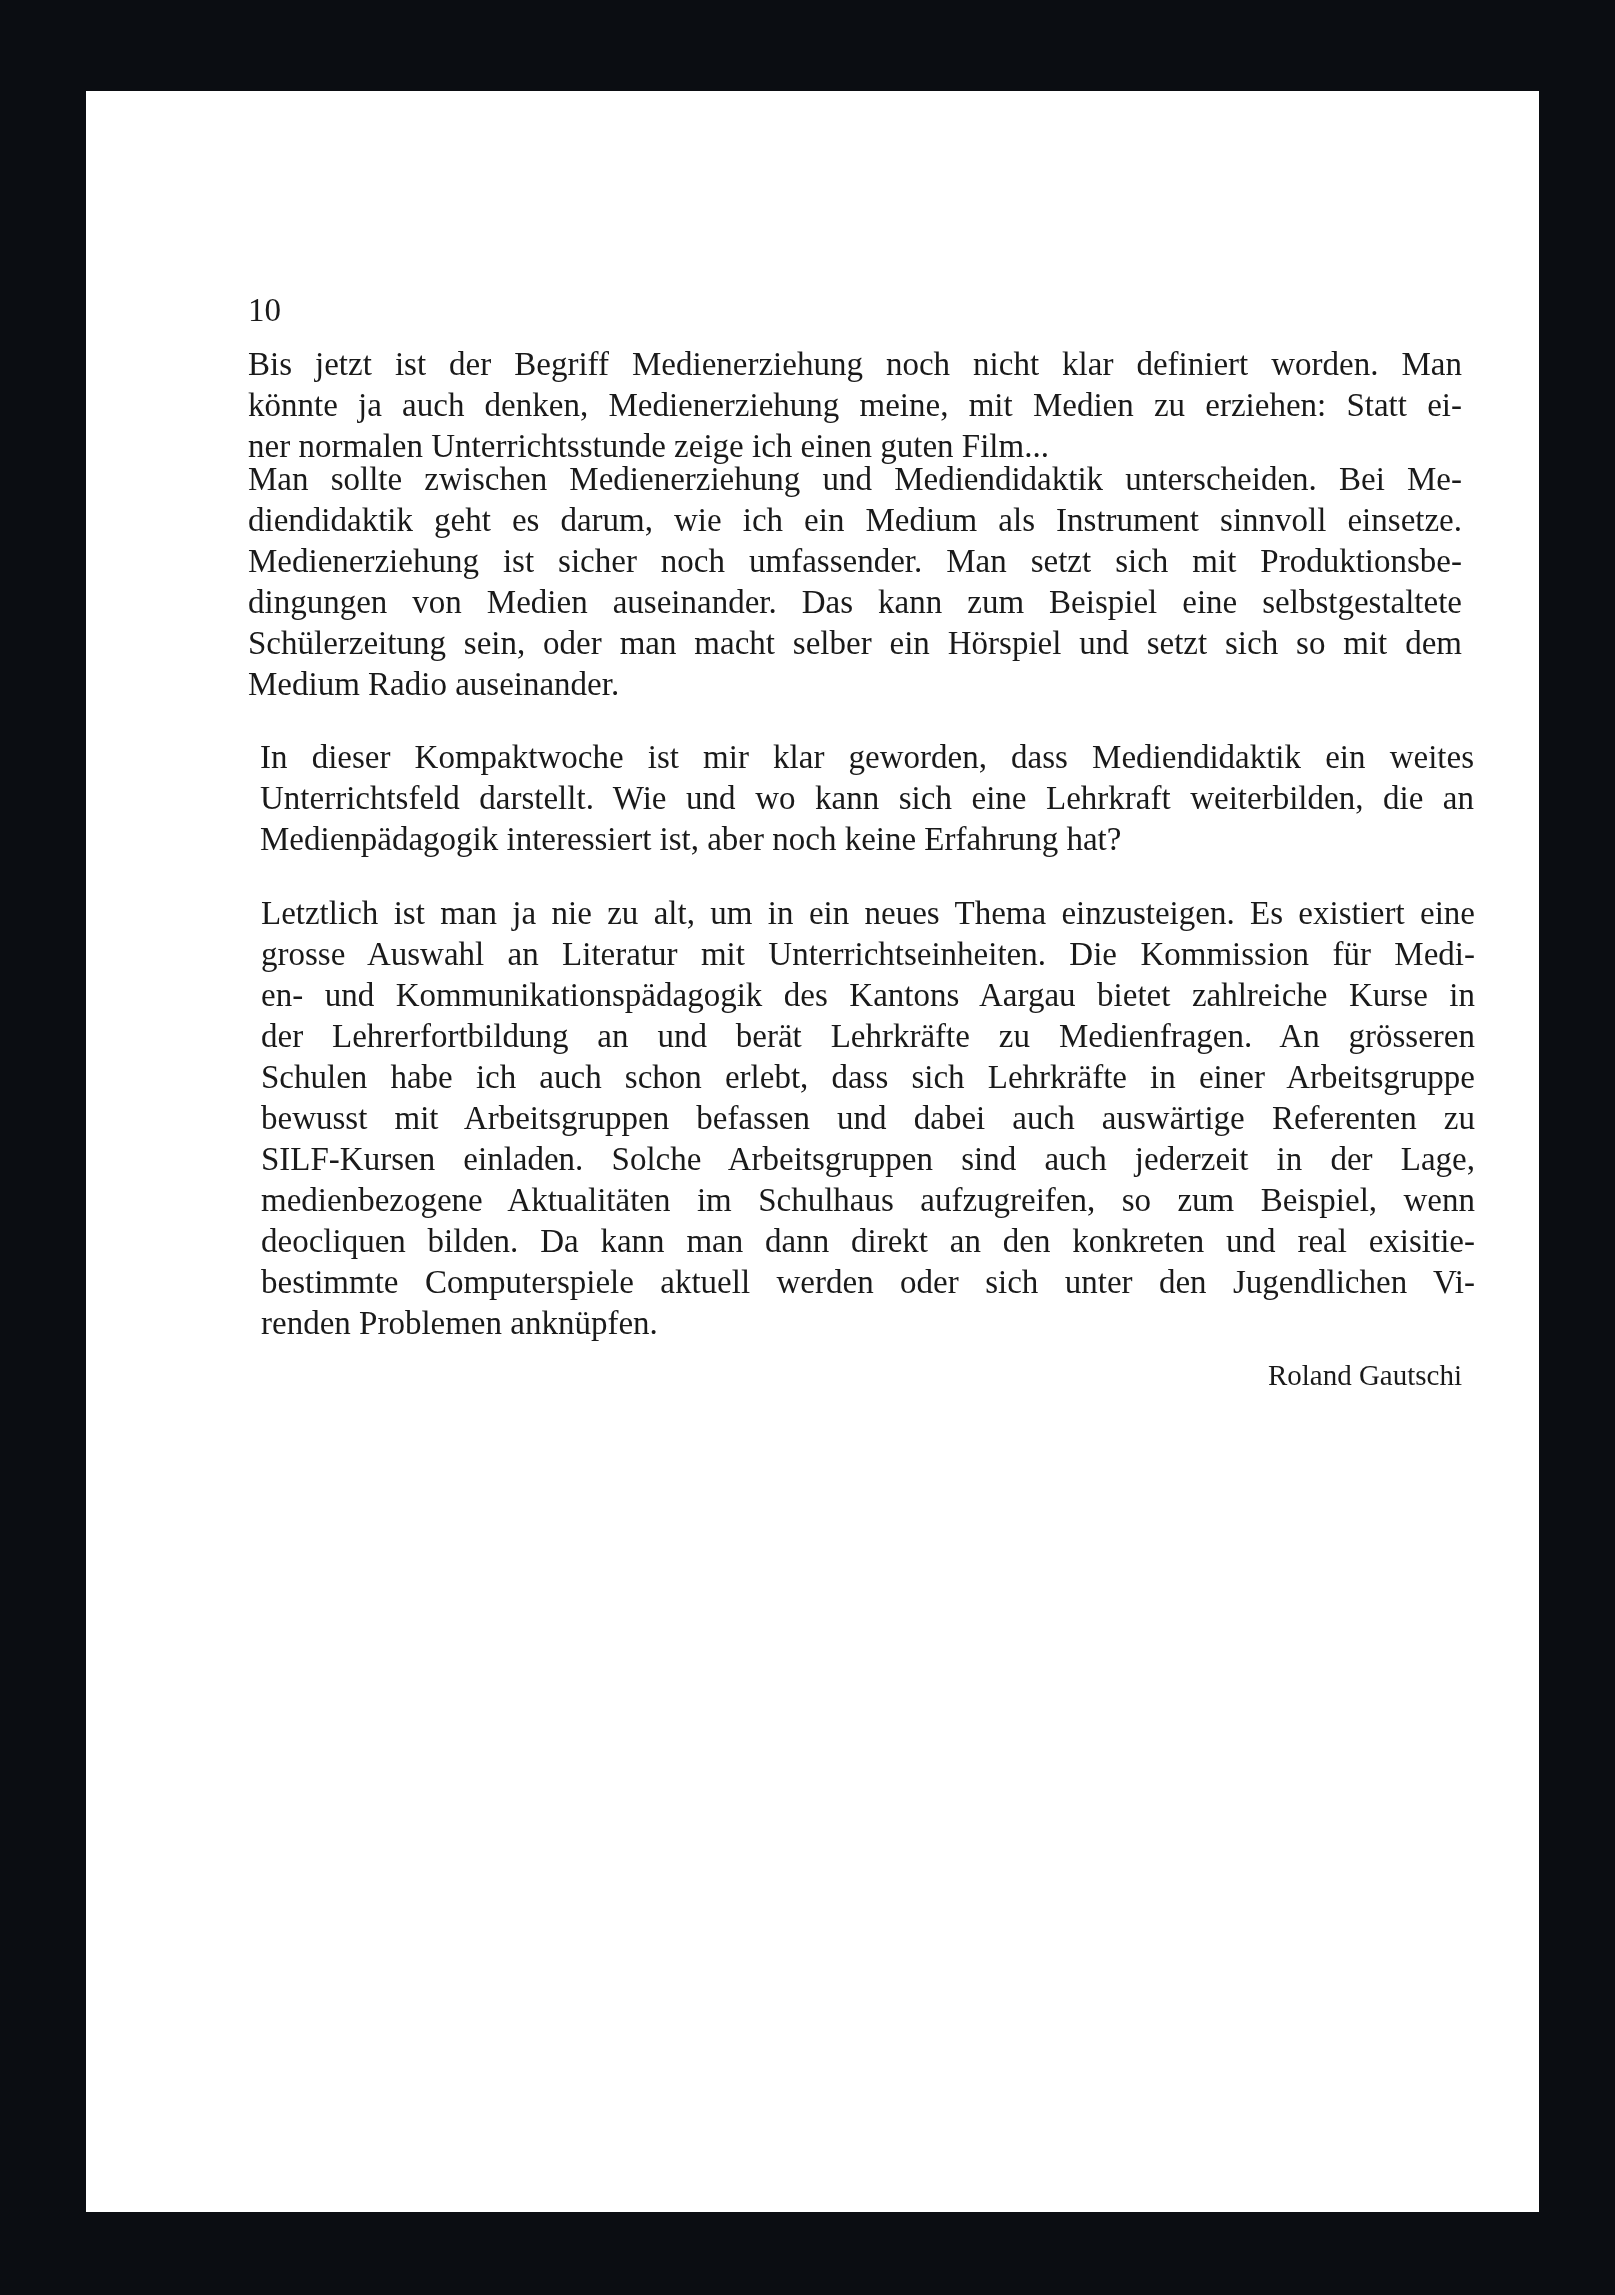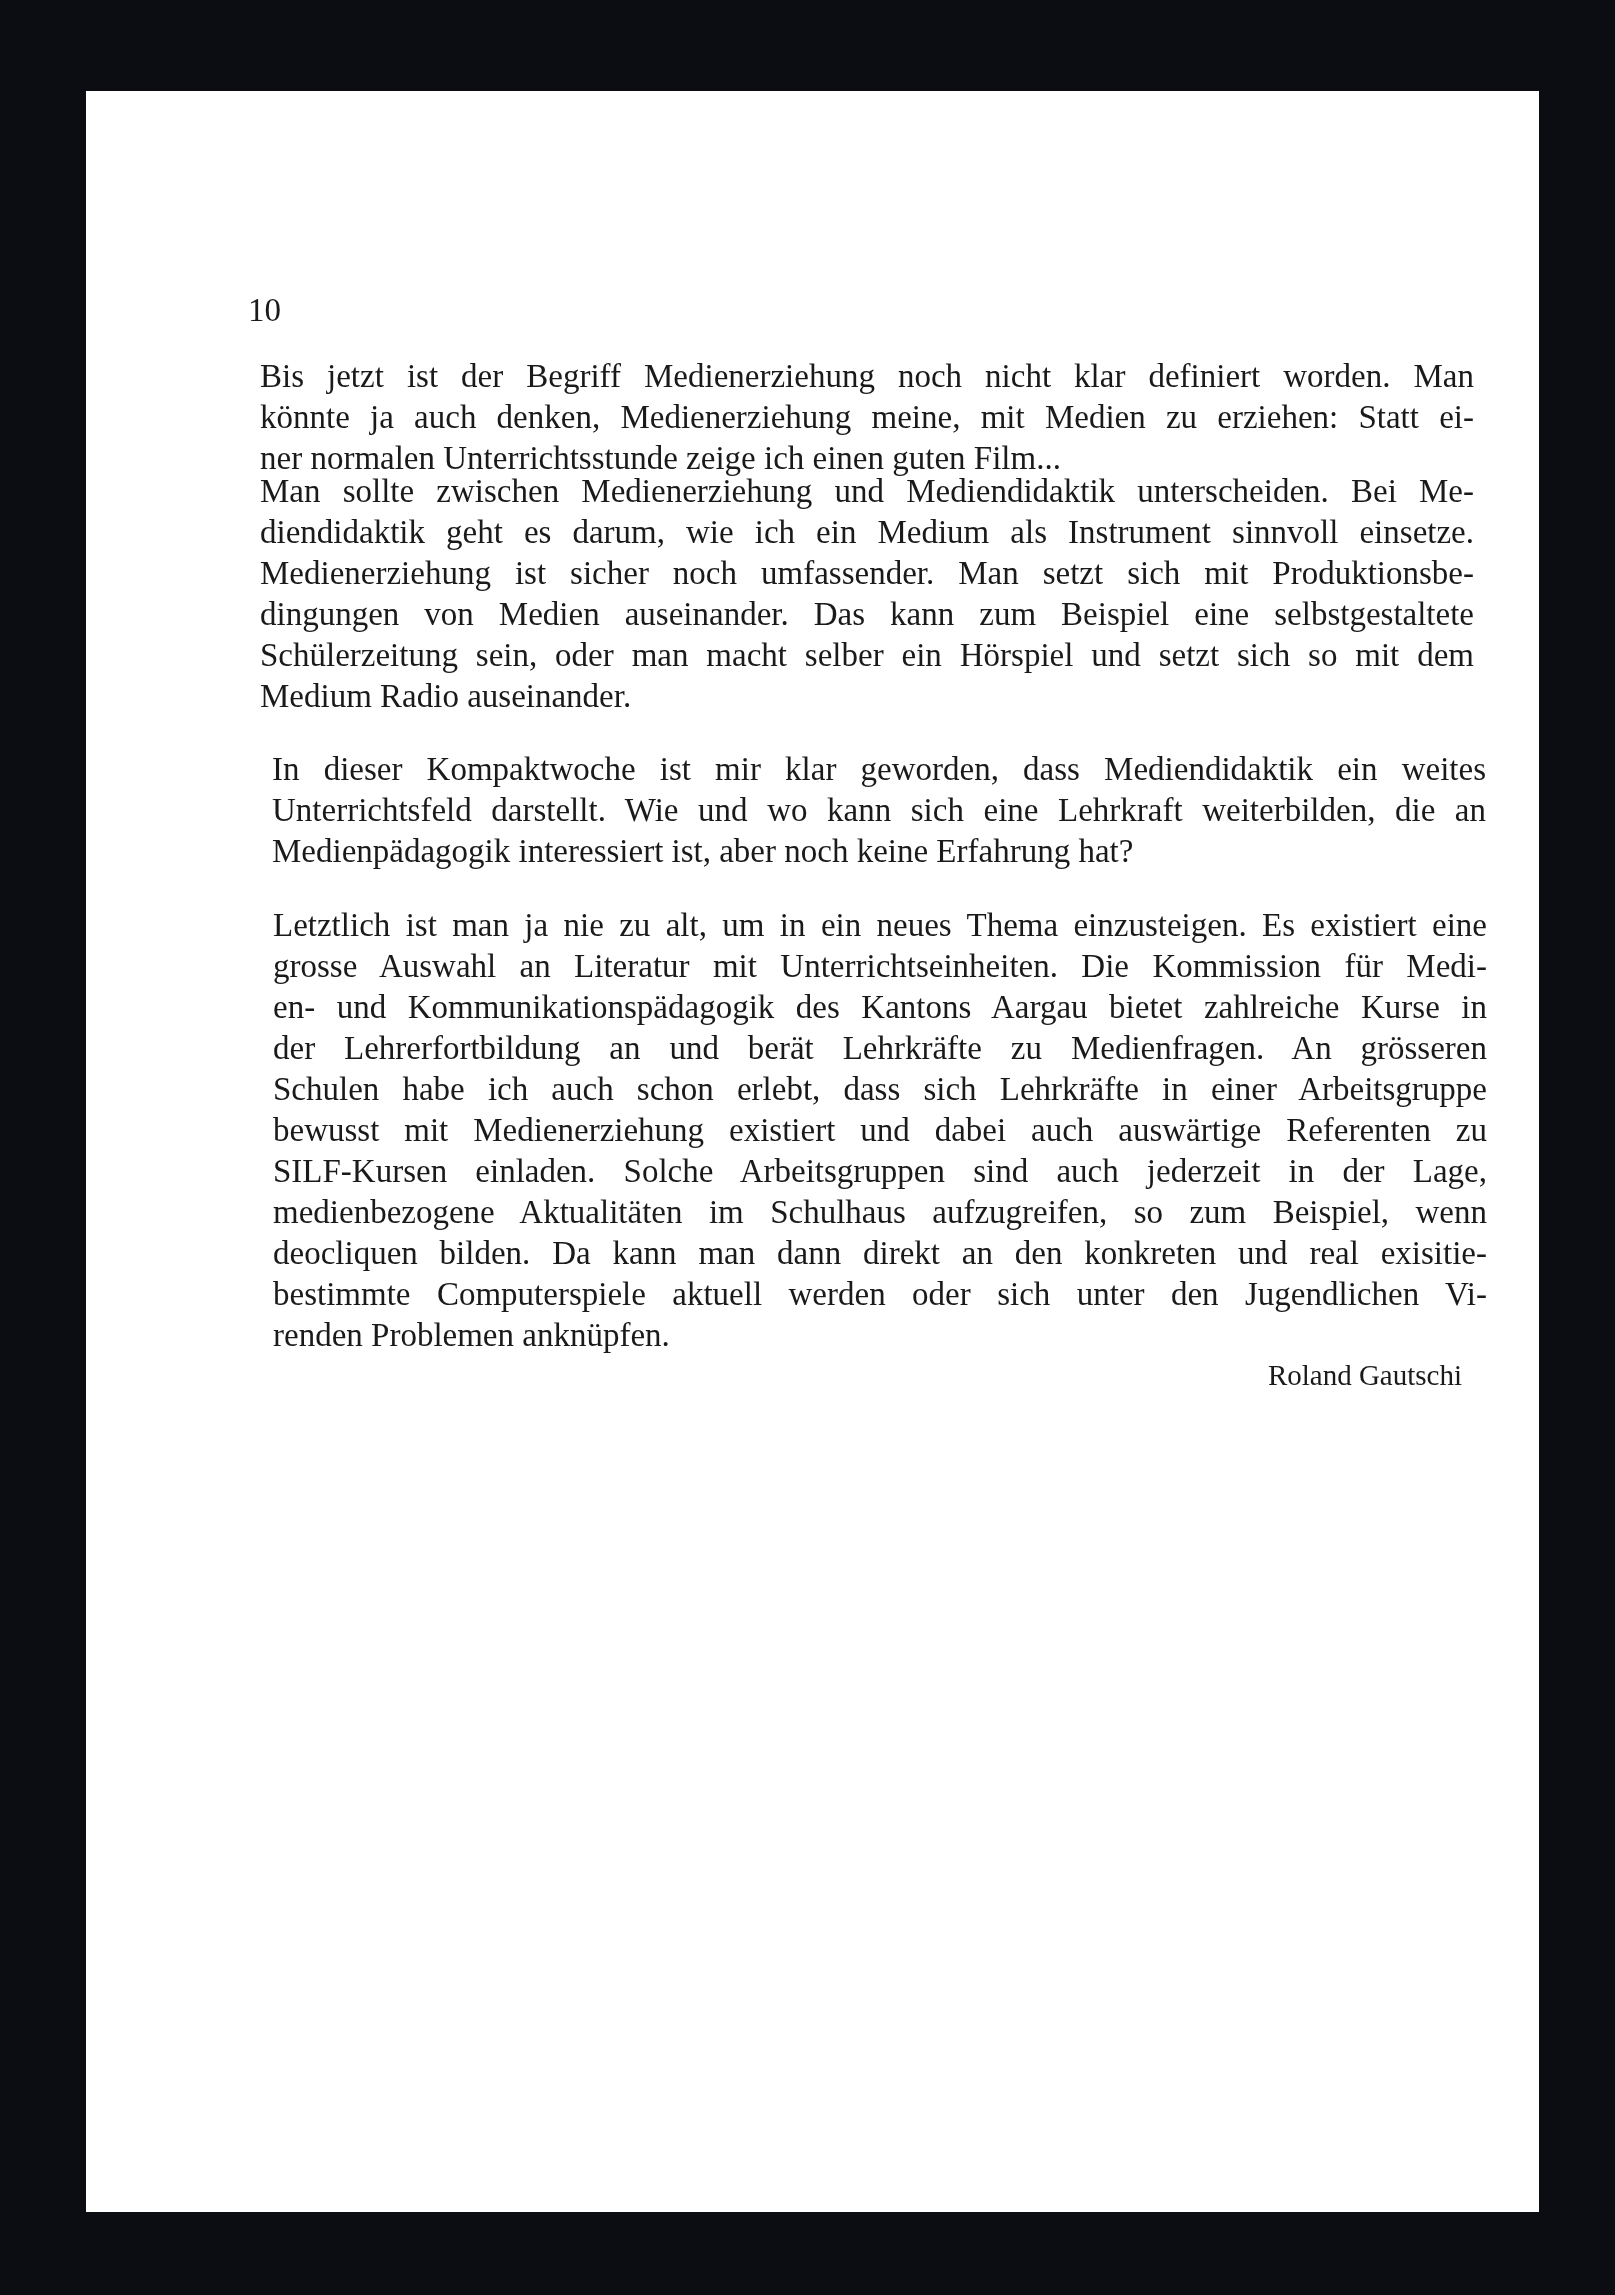--- a/index.html
+++ b/index.html
@@ -33,21 +33,21 @@
     }
     .page-number {
       position: absolute;
       top: 179px;
       left: 0;
       font-size: 33px;
       line-height: 41px;
       margin-top: 20px;
     }
     .para {
-      margin: 12px;
+      margin: 0;
       text-align: justify;
       hyphens: manual;
     }
     .para.italic {
     }
     .p1 { position: absolute; top: 253px; left: 0; width: 1214px; }
     .p2 { position: absolute; top: 368px; left: 0; width: 1214px; }
     .p3 { position: absolute; top: 646px; left: 12px; width: 1214px; }
     .p4 { position: absolute; top: 802px; left: 13px; width: 1214px; }
     .signature {
@@ -97,21 +97,21 @@
       <span class="line">Unterrichtsfeld darstellt. Wie und wo kann sich eine Lehrkraft weiterbilden, die an</span>
       <span class="line last">Medienpädagogik interessiert ist, aber noch keine Erfahrung hat?</span>
     </div>
 
     <div class="para italic p4">
       <span class="line">Letztlich ist man ja nie zu alt, um in ein neues Thema einzusteigen. Es existiert eine</span>
       <span class="line">grosse Auswahl an Literatur mit Unterrichtseinheiten. Die Kommission für Medi-</span>
       <span class="line">en- und Kommunikationspädagogik des Kantons Aargau bietet zahlreiche Kurse in</span>
       <span class="line">der Lehrerfortbildung an und berät Lehrkräfte zu Medienfragen. An grösseren</span>
       <span class="line">Schulen habe ich auch schon erlebt, dass sich Lehrkräfte in einer Arbeitsgruppe</span>
-      <span class="line">bewusst mit Medienerziehung existiert und dabei auch auswärtige Referenten zu</span>
+      <span class="line">bewusst mit Arbeitsgruppen befassen und dabei auch auswärtige Referenten zu</span>
       <span class="line">SILF-Kursen einladen. Solche Arbeitsgruppen sind auch jederzeit in der Lage,</span>
       <span class="line">medienbezogene Aktualitäten im Schulhaus aufzugreifen, so zum Beispiel, wenn</span>
       <span class="line">deocliquen bilden. Da kann man dann direkt an den konkreten und real exisitie-</span>
       <span class="line">bestimmte Computerspiele aktuell werden oder sich unter den Jugendlichen Vi-</span>
       <span class="line last">renden Problemen anknüpfen.</span>
     </div>
 
     <div class="signature">Roland Gautschi</div>
 
   </div>

